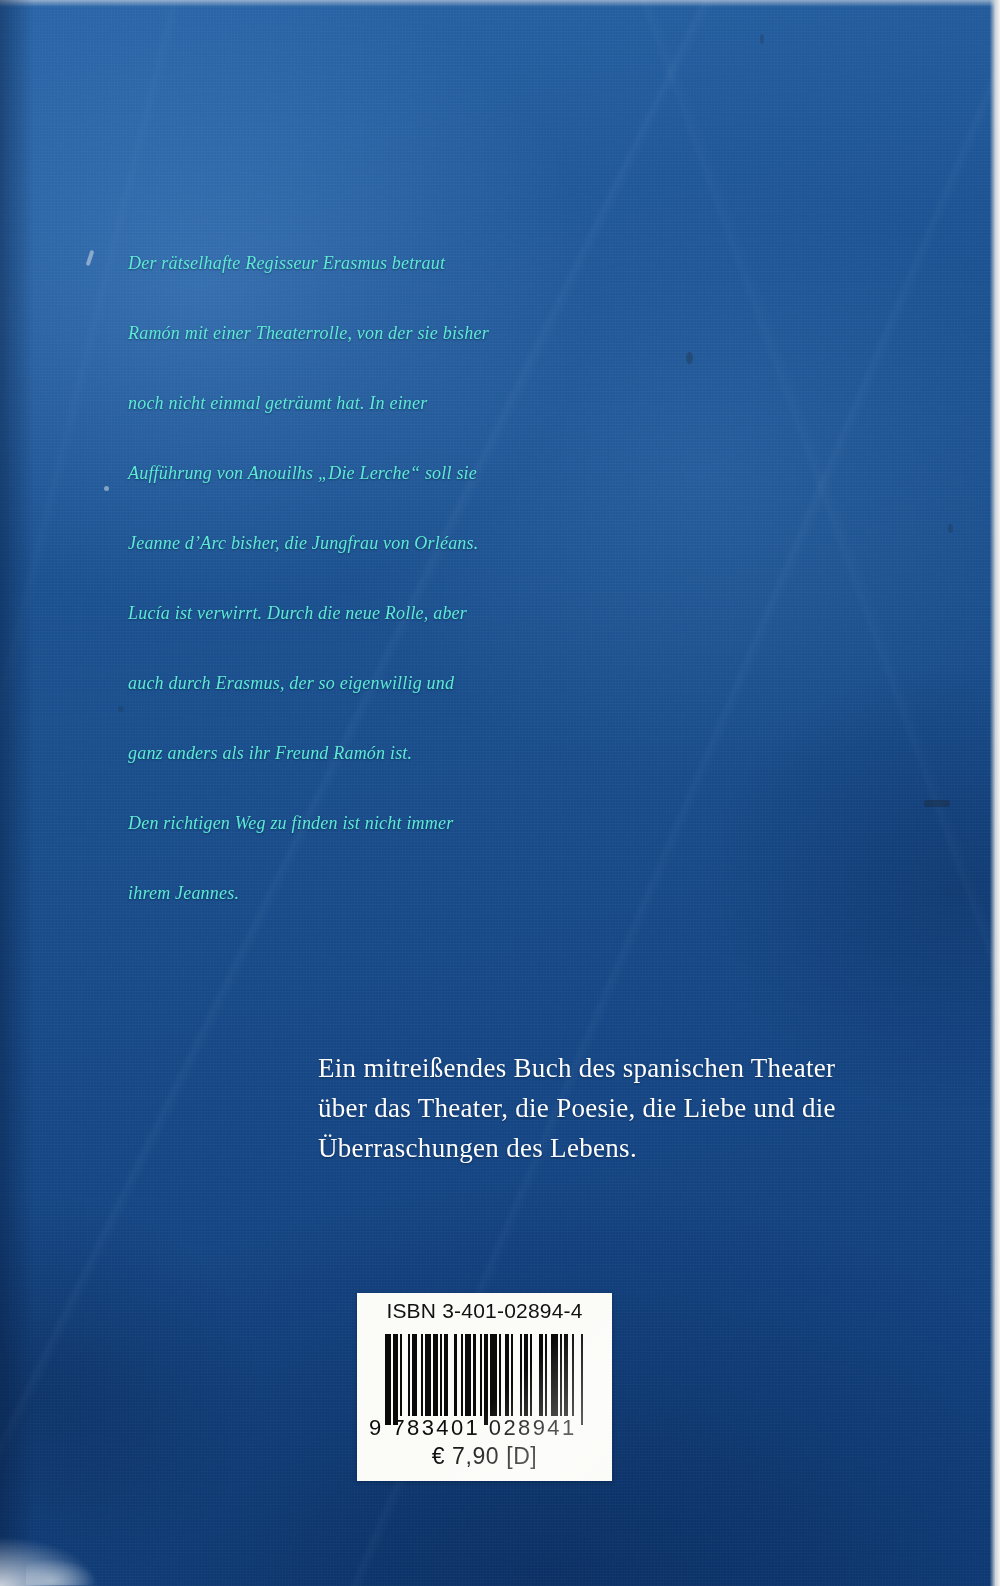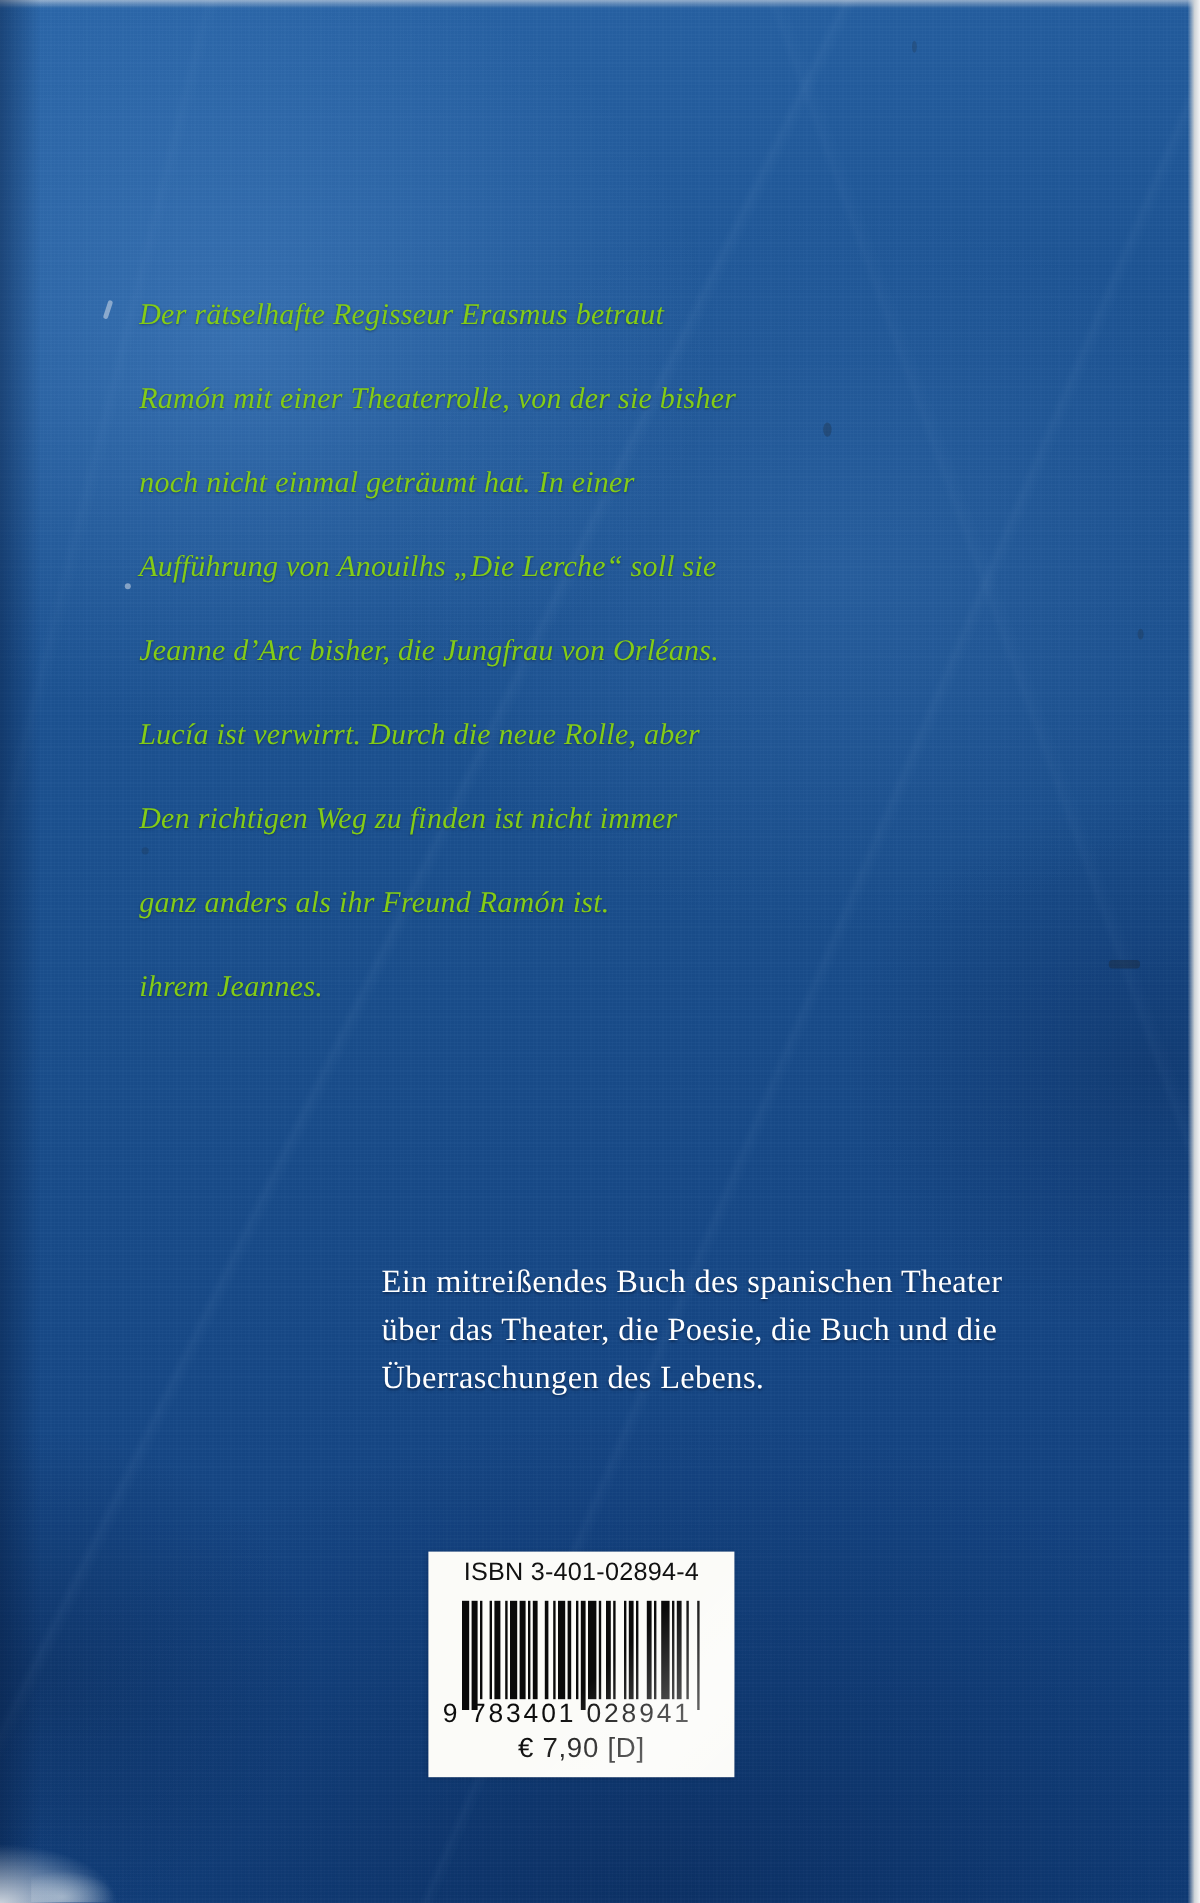--- a/index.html
+++ b/index.html
@@ -74,26 +74,26 @@
     background: radial-gradient(ellipse 60px 30px at 30% 90%, rgba(210,220,228,0.55), rgba(210,220,228,0) 72%);
   }
 
   
   .speck { position: absolute; background: rgba(30,30,30,0.55); border-radius: 50%; }
   .speck.light { background: rgba(225,232,240,0.5); }
 
   
   .blurb {
     position: absolute;
-    left: 116px;
+    left: 128px;
     top: 228px;
     width: 620px;
-    color: #84cc16;
+    color: #5eead4;
     font-style: italic;
-    font-size: 25px;
+    font-size: 18px;
     line-height: 70px;
     letter-spacing: 0.2px;
     text-shadow: 0 1px 2px rgba(0,20,50,0.45);
   }
   .blurb .ln { display: block; white-space: pre; }
 
   .tagline {
     position: absolute;
     left: 318px;
     top: 1048px;
@@ -192,28 +192,29 @@
   <div class="speck" style="left:118px; top:706px; width:6px; height:6px; opacity:.3;"></div>
   <div class="speck" style="left:760px; top:34px; width:4px; height:10px; opacity:.35;"></div>
 
   <div class="blurb">
     <span class="ln">Der rätselhafte Regisseur Erasmus betraut</span>
     <span class="ln">Ramón mit einer Theaterrolle, von der sie bisher</span>
     <span class="ln">noch nicht einmal geträumt hat. In einer</span>
     <span class="ln">Aufführung von Anouilhs „Die Lerche“ soll sie</span>
     <span class="ln">Jeanne d’Arc bisher, die Jungfrau von Orléans.</span>
     <span class="ln">Lucía ist verwirrt. Durch die neue Rolle, aber</span>
+    <span class="ln">auch durch Erasmus, der so eigenwillig und</span>
+    <span class="ln">ganz anders als ihr Freund Ramón ist.</span>
     <span class="ln">Den richtigen Weg zu finden ist nicht immer</span>
-    <span class="ln">ganz anders als ihr Freund Ramón ist.</span>
     <span class="ln">ihrem Jeannes.</span>
   </div>
 
   <div class="tagline">
     <span class="ln">Ein mitreißendes Buch des spanischen Theater</span>
-    <span class="ln">über das Theater, die Poesie, die Buch und die</span>
+    <span class="ln">über das Theater, die Poesie, die Liebe und die</span>
     <span class="ln">Überraschungen des Lebens.</span>
   </div>
 
   <div class="barcode-box">
     <div class="isbn-text">ISBN 3-401-02894-4</div>
     <div class="bars" id="bars" style="--total: 95;">
         <div class="b" style="flex: 3 0 0px; margin-bottom: -9px;"></div>
         <div class="s" style="flex: 1 0 0px; margin-bottom: -9px;"></div>
         <div class="b" style="flex: 2 0 0px; margin-bottom: -9px;"></div>
         <div class="s" style="flex: 1 0 0px;"></div>

